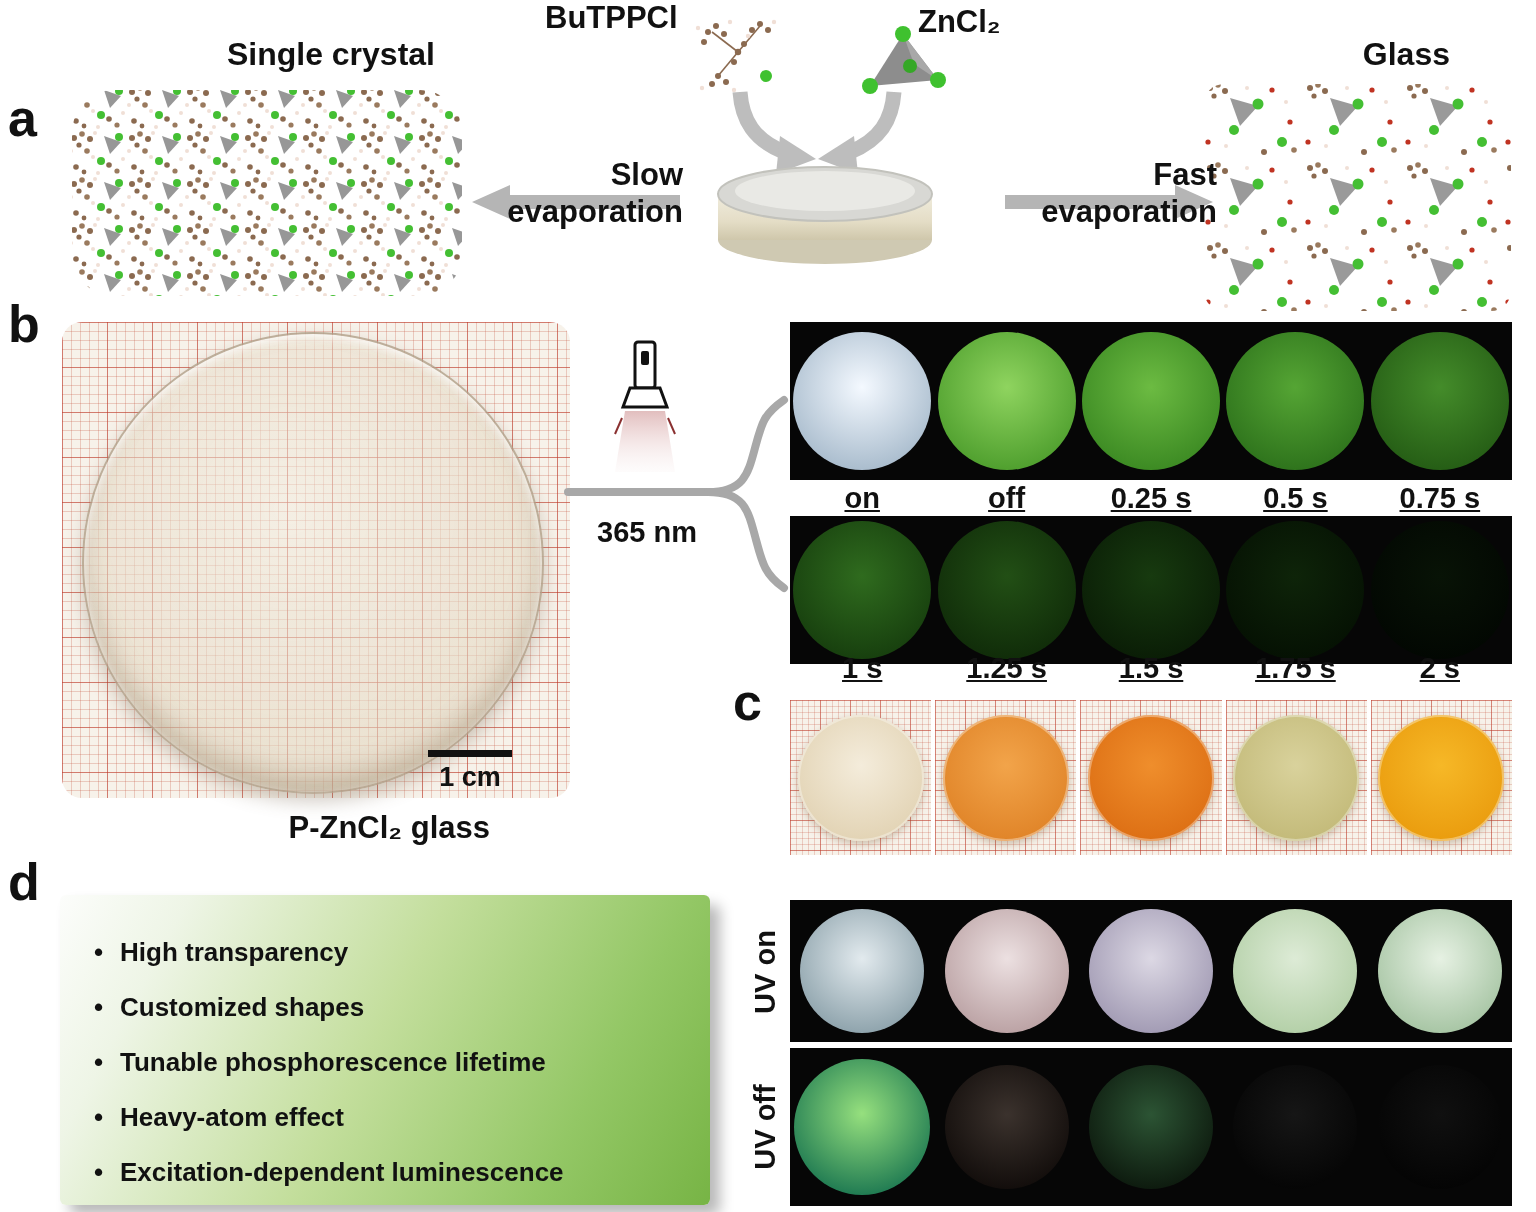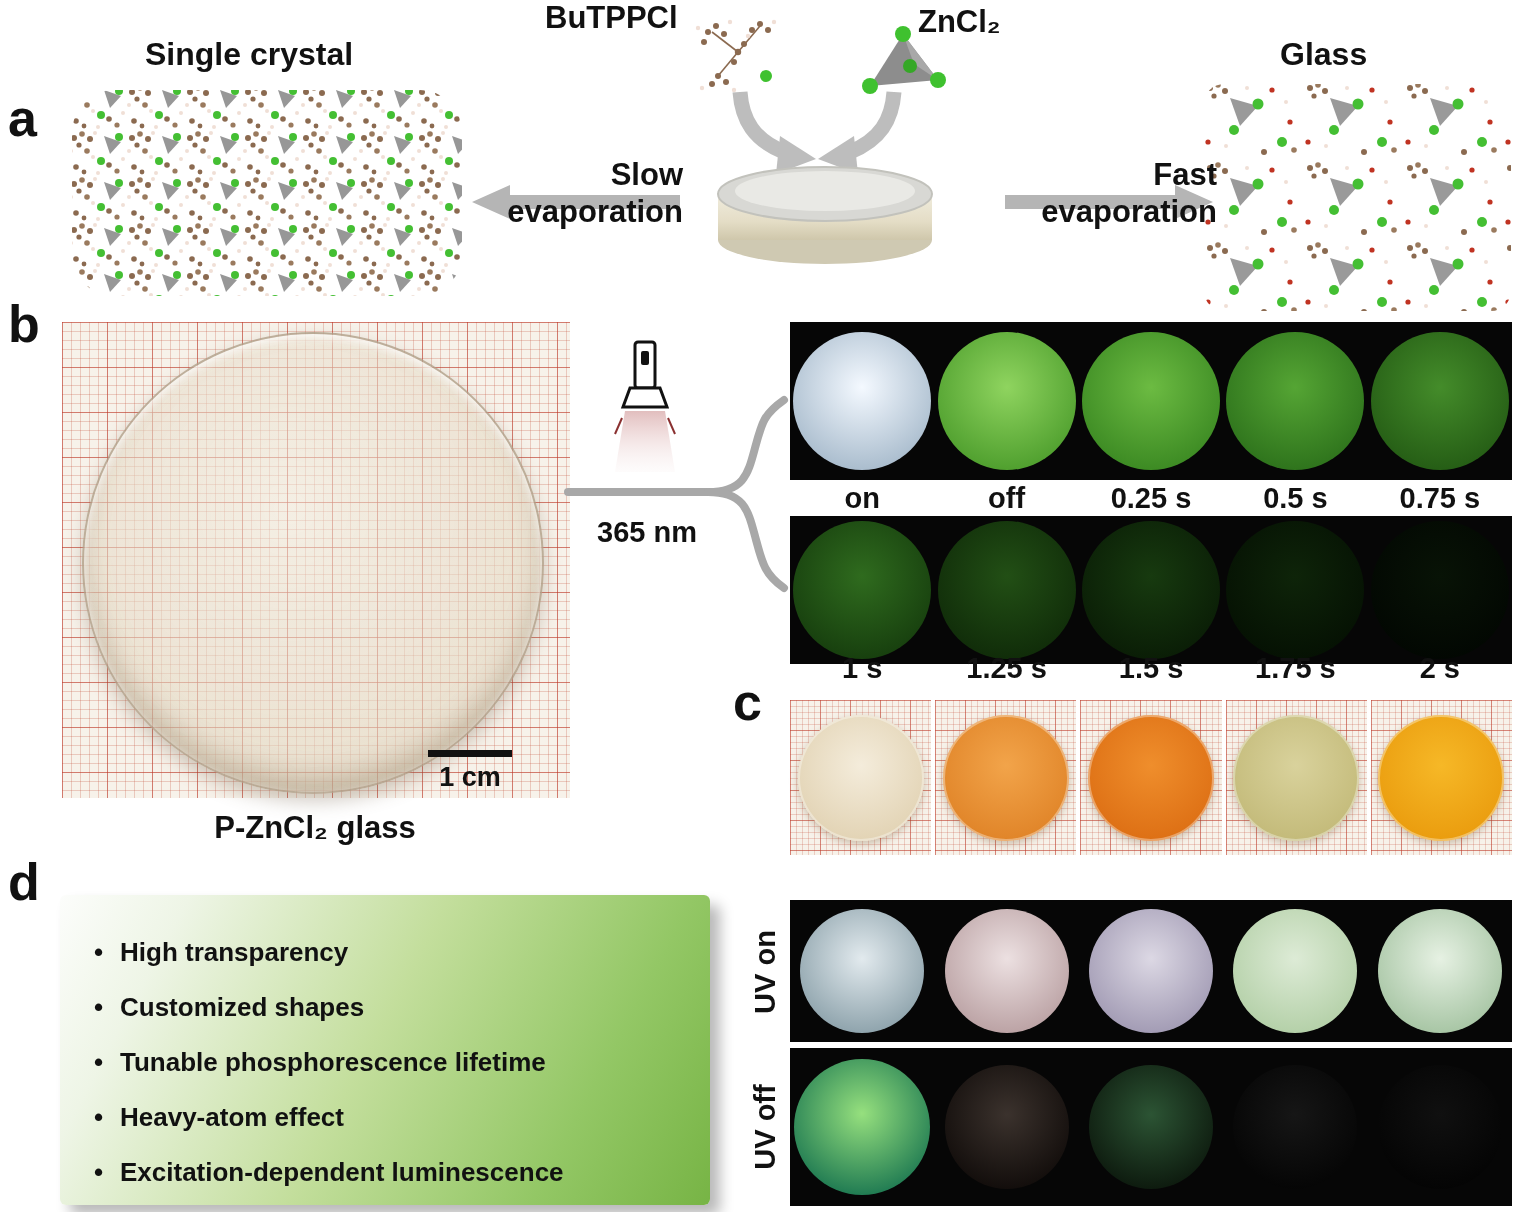--- a/index.html
+++ b/index.html
@@ -2,33 +2,34 @@
 <html><head>
 <meta charset="utf-8">
 <style>
   html,body{margin:0;padding:0;background:#ffffff;}
   #figure{
     position:relative;width:1536px;height:1212px;background:#ffffff;overflow:hidden;
     font-family:"Liberation Sans",sans-serif;font-weight:bold;color:#111;
   }
   .abs{position:absolute;}
   .panel-letter{font-size:52px;font-weight:bold;line-height:1;}
-  .title{font-size:32px;text-align:left;}
+  .title{font-size:32px;text-align:right;}
   .reagent{font-size:31px;text-align:left;}
   .proc{width:215px;text-align:right;font-size:31px;line-height:37px;z-index:3;}
   .proc .txt{position:relative;z-index:3;}
   .proc svg{position:absolute;left:0;top:27px;z-index:1;}
   .graph-bg{
     background-color:#f7f2ea;
     background-image:
       linear-gradient(to right, rgba(190,60,45,0.55) 1.5px, transparent 1.5px),
       linear-gradient(to bottom, rgba(190,60,45,0.55) 1.5px, transparent 1.5px),
       linear-gradient(to right, rgba(200,90,70,0.28) 1px, transparent 1px),
       linear-gradient(to bottom, rgba(200,90,70,0.28) 1px, transparent 1px);
     background-size:45px 45px,45px 45px,9px 9px,9px 9px;
+    border-radius:20px;
   }
   .graph-bg-sm{
     background-color:#f7f2ea;
     background-image:
       linear-gradient(to right, rgba(190,60,45,0.5) 1.5px, transparent 1.5px),
       linear-gradient(to bottom, rgba(190,60,45,0.5) 1.5px, transparent 1.5px),
       linear-gradient(to right, rgba(200,90,70,0.25) 1px, transparent 1px),
       linear-gradient(to bottom, rgba(200,90,70,0.25) 1px, transparent 1px);
     background-size:30px 30px,30px 30px,6px 6px,6px 6px;
   }
@@ -40,21 +41,21 @@
     border:2px solid rgba(150,130,105,0.55);
   }
   #scalebar{position:absolute;left:366px;top:428px;width:84px;height:7px;background:#111;}
   #scalebar-text{position:absolute;left:360px;top:440px;width:96px;text-align:center;font-size:27px;}
   .strip{display:flex;background:#060606;}
   .strip .cell{position:relative;flex:1;}
   .disc{position:absolute;border-radius:50%;left:50%;top:50%;}
   .disc-b{width:138px;height:138px;margin:-69px 0 0 -69px;}
   .disc-c{width:126px;height:126px;margin:-63px 0 0 -63px;box-shadow:0 3px 8px rgba(120,90,50,0.35), inset 0 0 0 2px rgba(255,255,255,0.35);}
   .disc-uv{width:124px;height:124px;margin:-62px 0 0 -62px;}
-  .labelrow{display:flex;}
+  .labelrow{display:flex;text-decoration:underline;}
   .labelrow>div{flex:1;text-align:center;font-size:29px;}
   .samplerow{display:flex;gap:4px;background:#ffffff;}
   .samplerow .cell{position:relative;flex:1;}
   .vlabel{
     position:absolute;width:160px;height:34px;text-align:center;font-size:29px;line-height:34px;
     transform:rotate(-90deg);transform-origin:left top;
   }
   #feature-box{
     left:60px;top:895px;width:650px;height:310px;border-radius:6px;
     background:linear-gradient(118deg,#fcfdfb 0%,#eef5e6 16%,#c3de9c 48%,#93c765 78%,#77b445 100%);
@@ -204,21 +205,21 @@
     <div class="txt">Fast evaporation</div>
   </div>
 
   <div class="abs panel-letter" style="left:8px;top:298px">b</div>
 
   <div class="abs graph-bg" id="big-photo">
     <div id="big-disc"></div>
     <div id="scalebar"></div>
     <div id="scalebar-text">1 cm</div>
   </div>
-  <div class="abs" style="left:140px;top:810px;width:350px;text-align:center;font-size:31px">P-ZnCl₂ glass</div>
+  <div class="abs" style="left:140px;top:810px;width:350px;text-align:right;font-size:31px">P-ZnCl₂ glass</div>
 
   <svg class="abs" style="left:612px;top:338px" width="66" height="140" viewBox="0 0 66 140">
     <defs>
       <linearGradient id="beamGrad" x1="0" y1="0" x2="0" y2="1">
         <stop offset="0" stop-color="#d8a8a8" stop-opacity="0.75"></stop>
         <stop offset="1" stop-color="#f3e3e3" stop-opacity="0.12"></stop>
       </linearGradient>
     </defs>
     <rect x="23" y="4" width="20" height="46" rx="3" fill="#ffffff" stroke="#111" stroke-width="3"></rect>
     <rect x="29" y="13" width="8" height="14" rx="2" fill="#111"></rect>

